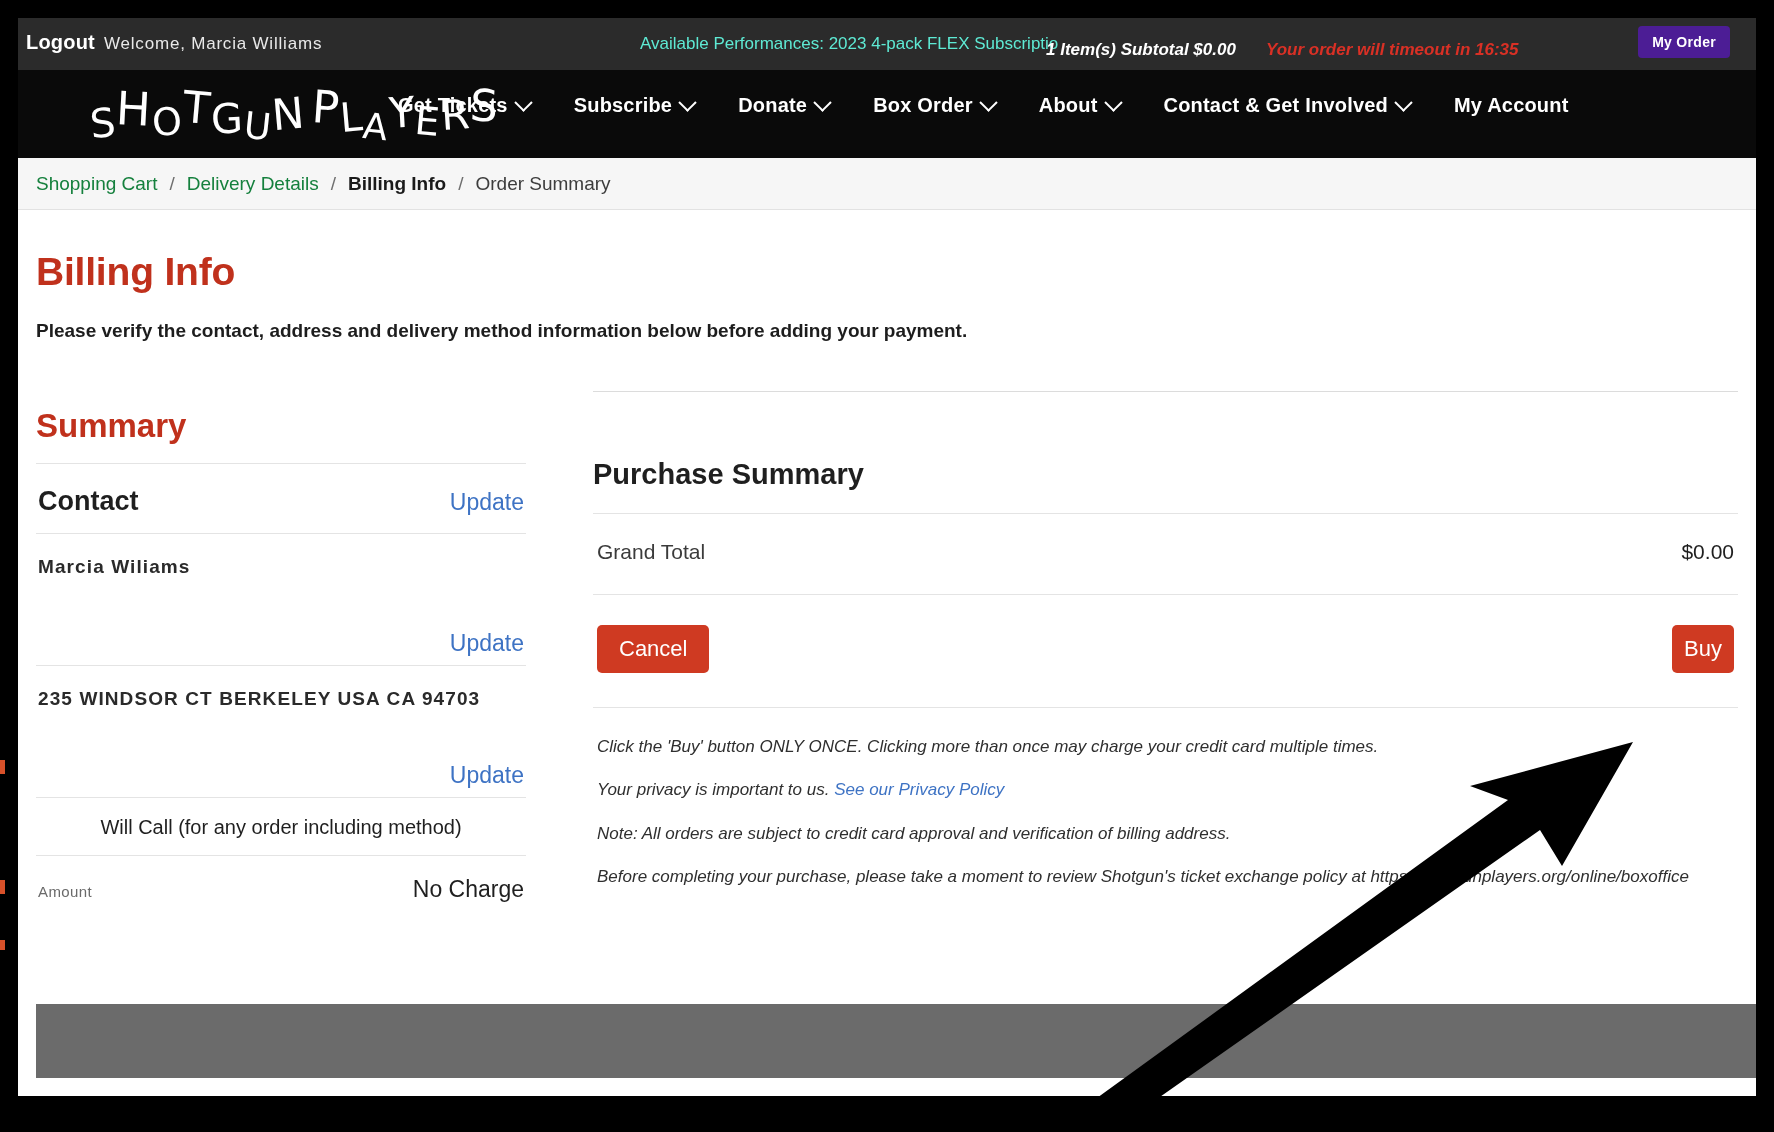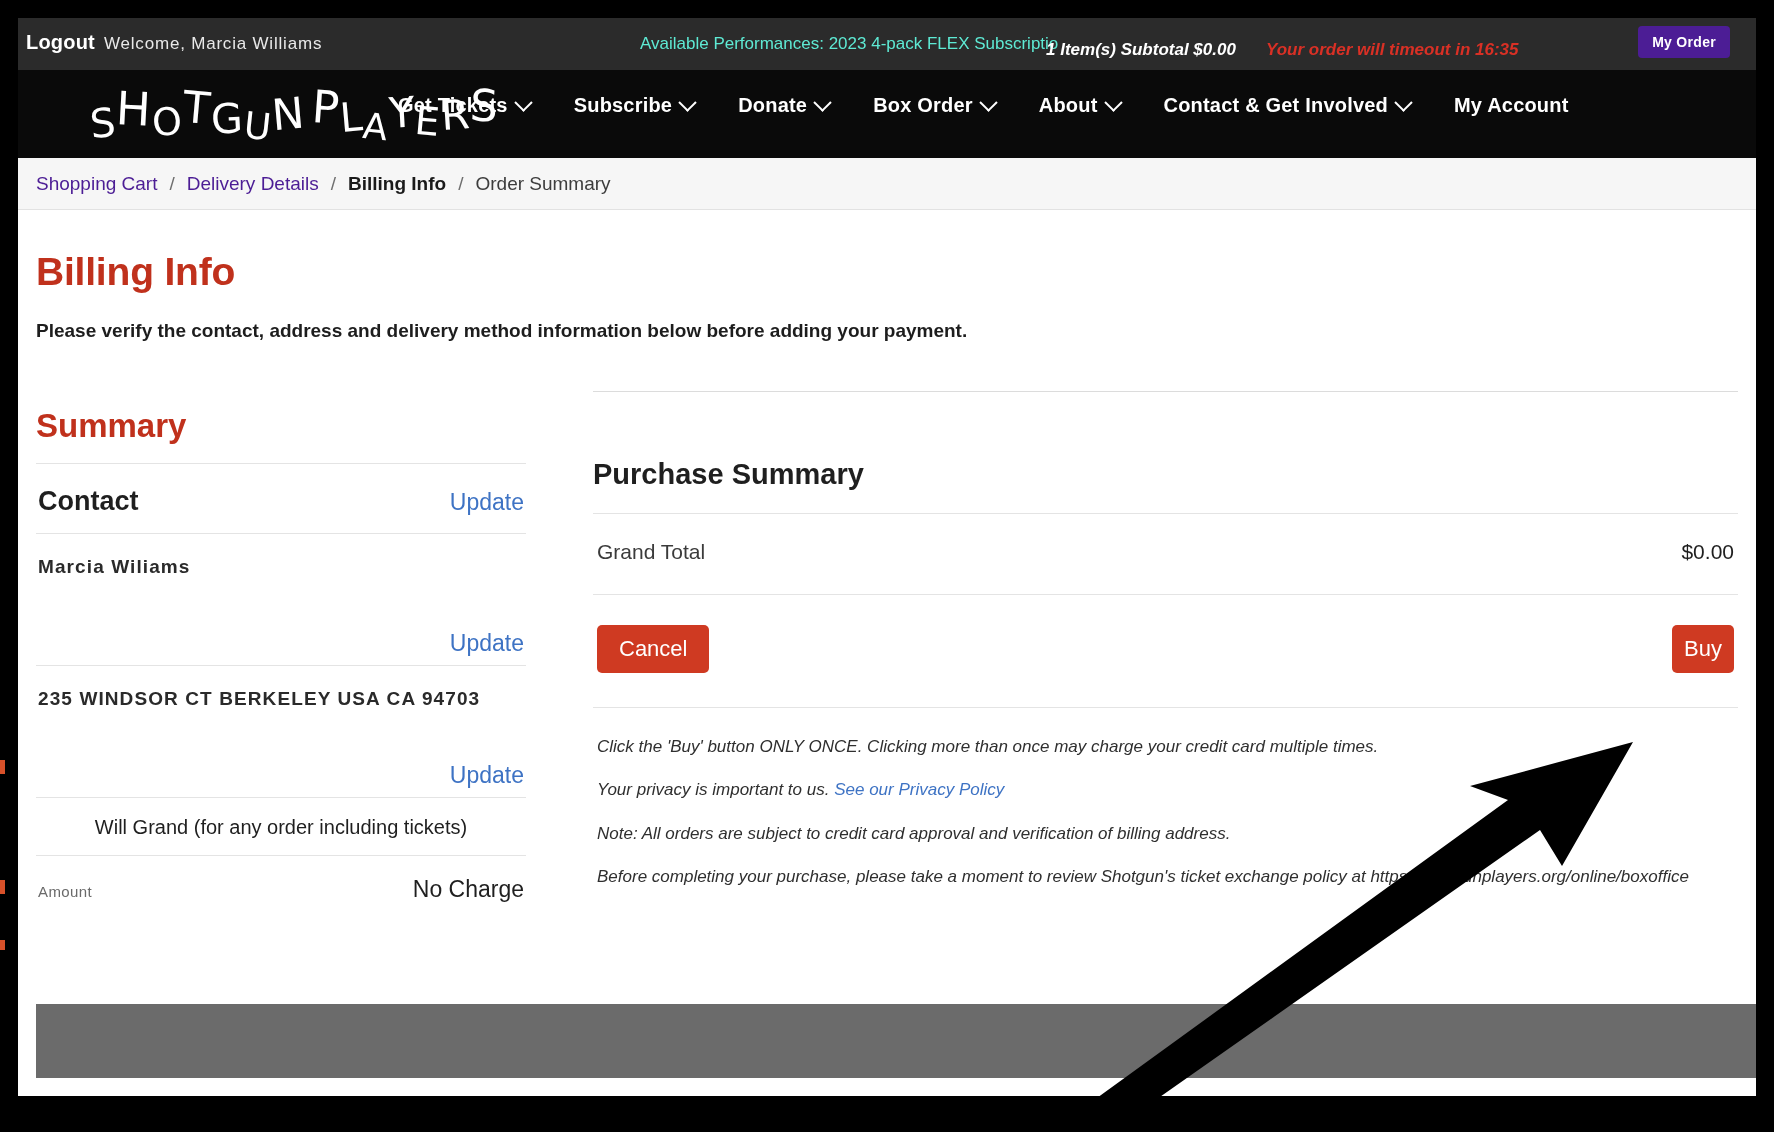--- a/index.html
+++ b/index.html
@@ -151,21 +151,21 @@
   .breadcrumb-bar {
     position: relative;
     height: 51px;
     background: #f6f6f6;
     border-bottom: 1px solid #e2e2e2;
     display: flex;
     align-items: center;
     padding-left: 18px;
     font-size: 19px;
   }
-  .bc-link { color: #4c1d95; cursor: pointer; white-space: nowrap; }
+  .bc-link { color: #15803d; cursor: pointer; white-space: nowrap; }
   .bc-current { color: #1a1a1a; font-weight: bold; white-space: nowrap; }
   .bc-last { color: #3d3d3d; white-space: nowrap; }
   .bc-sep { color: #6f6f6f; margin: 0 12px; }
 
   
   .content {
     position: relative;
     padding: 0 18px;
     background: #fff;
     height: 886px;
@@ -401,21 +401,21 @@
           <div class="sec-head-blank">
             <div class="update-link">Update</div>
           </div>
           <div class="hr"></div>
           <div class="sec-body">235 WINDSOR CT BERKELEY USA CA 94703</div>
 
           <div class="sec-head-blank">
             <div class="update-link">Update</div>
           </div>
           <div class="hr"></div>
-          <div class="delivery-line">Will Grand (for any order including tickets)</div>
+          <div class="delivery-line">Will Call (for any order including method)</div>
           <div class="hr"></div>
 
           <div class="amount-row">
             <div class="amount-label">Amount</div>
             <div class="amount-value">No Charge</div>
           </div>
         </div>
 
         <div class="col-right">
           <div class="hr-strong"></div>

